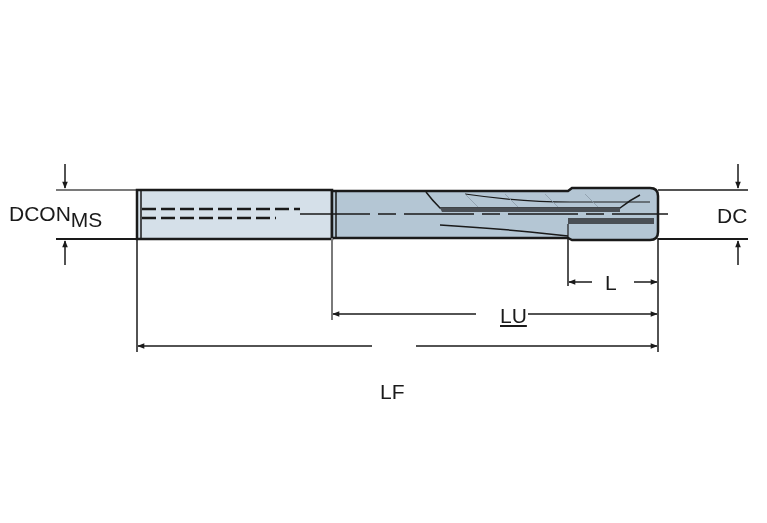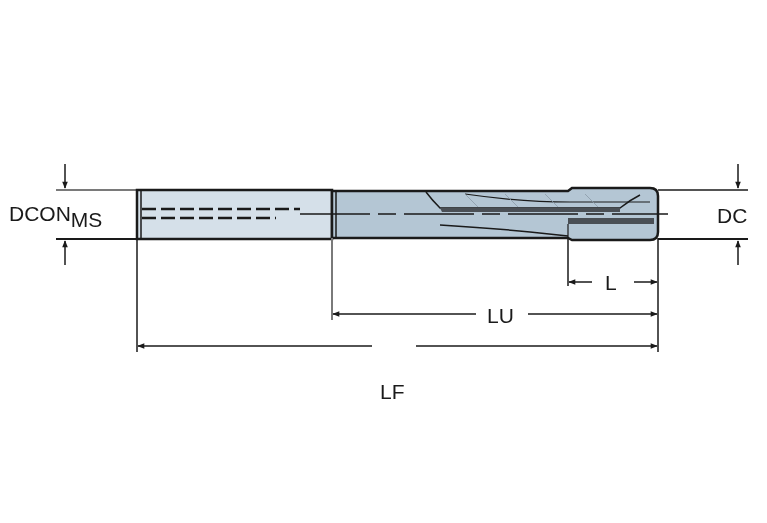--- a/index.html
+++ b/index.html
@@ -90,14 +90,14 @@
     <line x1="372" y1="346" x2="138" y2="346" stroke="#1a1a1a" stroke-width="1.5" marker-end="url(#arr)"></line>
     <line x1="416" y1="346" x2="657" y2="346" stroke="#1a1a1a" stroke-width="1.5" marker-end="url(#arr)"></line>
   </g>
 </svg>
 
 <div class="lbl" style="left:9px; top:203px;">
   <span>DCON</span><sub>MS</sub>
 </div>
 <div class="lbl" style="left:717px; top:205px;text-align:center;">DC</div>
 <div class="lbl" style="left:605px; top:272px;">L</div>
-<div class="lbl" style="left:487px; top:305px;">LU</div>
+<div class="lbl" style="left:500px; top:305px;text-decoration:underline;">LU</div>
 <div class="lbl" style="left:380px; top:337px;margin-top:44px;">LF</div>
 
 </body></html>

